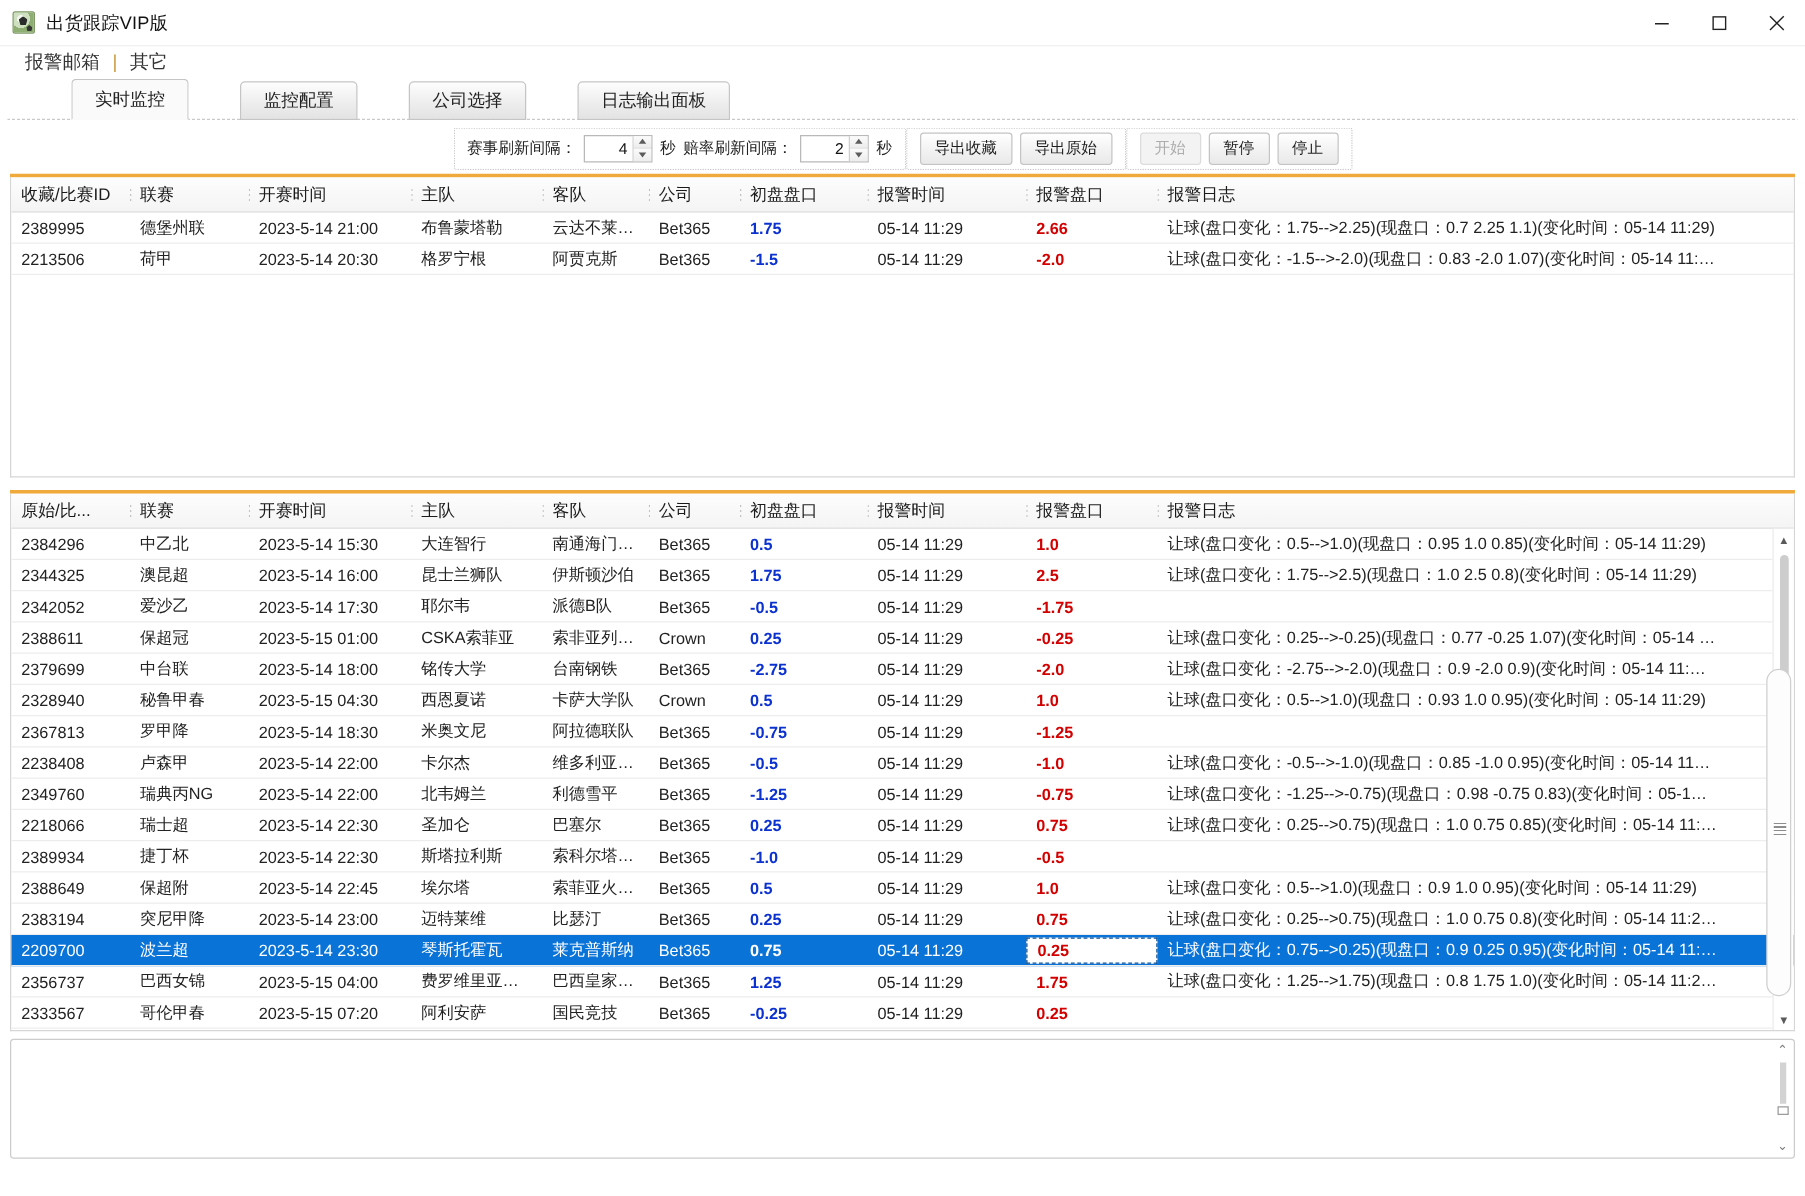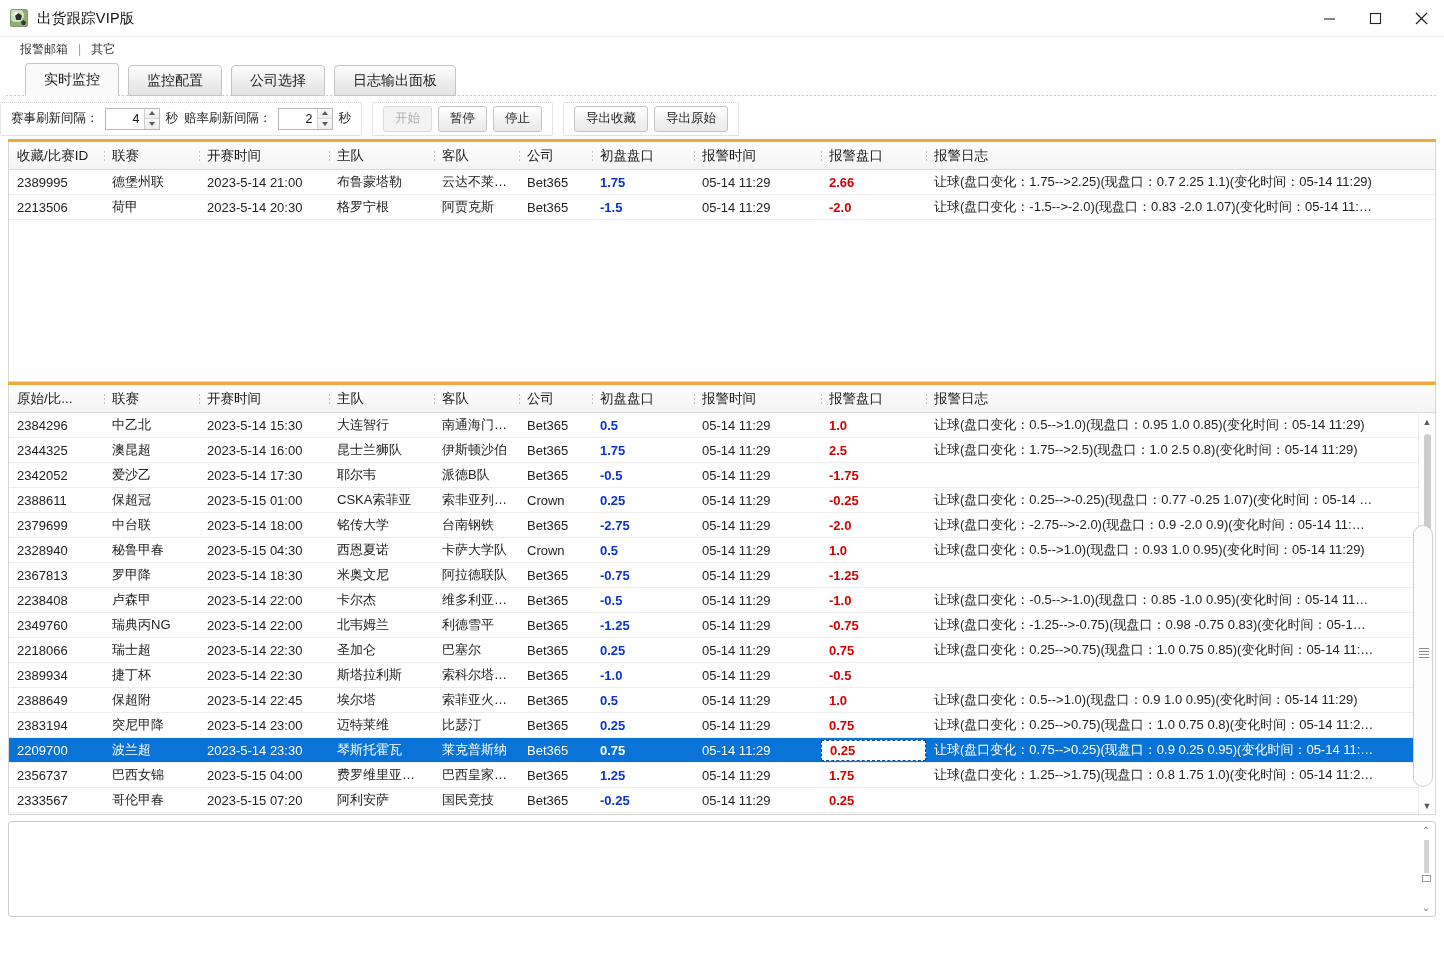--- a/index.html
+++ b/index.html
@@ -37,51 +37,51 @@
   .winbtns { position:absolute; right:0; top:0; height:37px; display:flex; }
   .winbtn {
     width:46px; height:37px; display:flex; align-items:center; justify-content:center;
     font-size:14px; color:#222; background:transparent; border:none;
   }
   .winbtn svg { display:block; }
 
   
   .menubar {
     height: 24px; display:flex; align-items:center; gap:0;
-    padding-left: 12px; background:#fff; font-size:12px; color:#333;
+    padding-left: 12px; background:#fff; font-size:15px; color:#333;
   }
   .menu-item { padding: 0 8px; }
   .menu-sep { color:#c99a3a; padding: 0 2px; }
 
   
   .tabstrip {
     height: 35px; position: relative; padding-left: 25px;
     display:flex; align-items:flex-end; gap: 9px;
     background:#fff;
   }
   .tabstrip::after{
     content:""; position:absolute; left:6px; right:6px; bottom:0; height:1px;
     background: repeating-linear-gradient(90deg,#c9c9c9 0 2px, transparent 2px 4px);
   }
   .tab {
     height: 31px; padding: 0 18px; display:flex; align-items:center;
     font-size: 14px; color:#222;
     border: 1px solid #c5c5c5; border-radius: 4px 4px 0 0;
     background: linear-gradient(#fdfdfd,#eeeeee 55%,#e3e3e3);
-    position: relative; z-index:1;
+    position: relative; z-index:1;margin-left:32px;
   }
   .tab.active {
     background:#fafafa; border-bottom: 1px solid #fafafa;
     height: 33px; z-index: 3;
   }
 
   
   .toolbar {
-    height: 43px; display:flex; align-items:center; justify-content:flex-start;
-    gap: 10px; background:#fff; padding-top:2px;
+    height: 43px; display:flex; align-items:center; justify-content:center;
+    background:#fff; padding-top:2px;
   }
   .tgroup {
     height: 34px; display:flex; align-items:center; padding: 0 10px;
     border: 1px dotted #c8c8c8; border-radius:2px; gap:6px;
   }
   .tlabel { font-size: 12.5px; color:#222; }
   .spin { display:flex; height:22px; border:1px solid #b9b9b9; background:#fff; }
   .spin input {
     width: 38px; border: none; outline:none; text-align:right;
     font-family: "Liberation Sans", sans-serif; font-size: 12.5px; color:#111;
@@ -229,28 +229,28 @@
           </div>
         <div>
             <i class="tri-d"></i>
           </div>
       </span>
     </span>
     <span class="tlabel">秒</span>
   </div>
 
   <div class="tgroup">
+    <div class="tbtn">导出收藏</div>
+    <div class="tbtn">导出原始</div>
+  </div>
+
+  <div class="tgroup">
     <div class="tbtn disabled">开始</div>
     <div class="tbtn">暂停</div>
     <div class="tbtn">停止</div>
-  </div>
-
-  <div class="tgroup">
-    <div class="tbtn">导出收藏</div>
-    <div class="tbtn">导出原始</div>
   </div>
 </div>
 
 <div class="grid-wrap">
   <div class="accent"></div>
   <div class="grid" style="height:240px">
     <div class="ghead">
       <div class="cell c-id">收藏/比赛ID</div>
       <div class="cell c-lg">联赛</div>
       <div class="cell c-time">开赛时间</div>
@@ -282,21 +282,21 @@
       <div class="cell c-away">阿贾克斯</div>
       <div class="cell c-comp">Bet365</div>
       <div class="cell c-open">-1.5</div>
       <div class="cell c-atime">05-14 11:29</div>
       <div class="cell c-aodds">-2.0</div>
       <div class="cell c-log">让球(盘口变化：-1.5--&gt;-2.0)(现盘口：0.83  -2.0  1.07)(变化时间：05-14 11:…</div>
     </div>
   </div>
 </div>
 
-<div class="grid-wrap" style="margin-top:0">
+<div class="grid-wrap" style="margin-top:10px">
   <div class="accent"></div>
   <div class="grid" style="height:430px">
     <div class="ghead">
       <div class="cell c-id">原始/比...</div>
       <div class="cell c-lg">联赛</div>
       <div class="cell c-time">开赛时间</div>
       <div class="cell c-home">主队</div>
       <div class="cell c-away">客队</div>
       <div class="cell c-comp">公司</div>
       <div class="cell c-open" style="color:#1a1a1a;font-weight:normal">初盘盘口</div>

